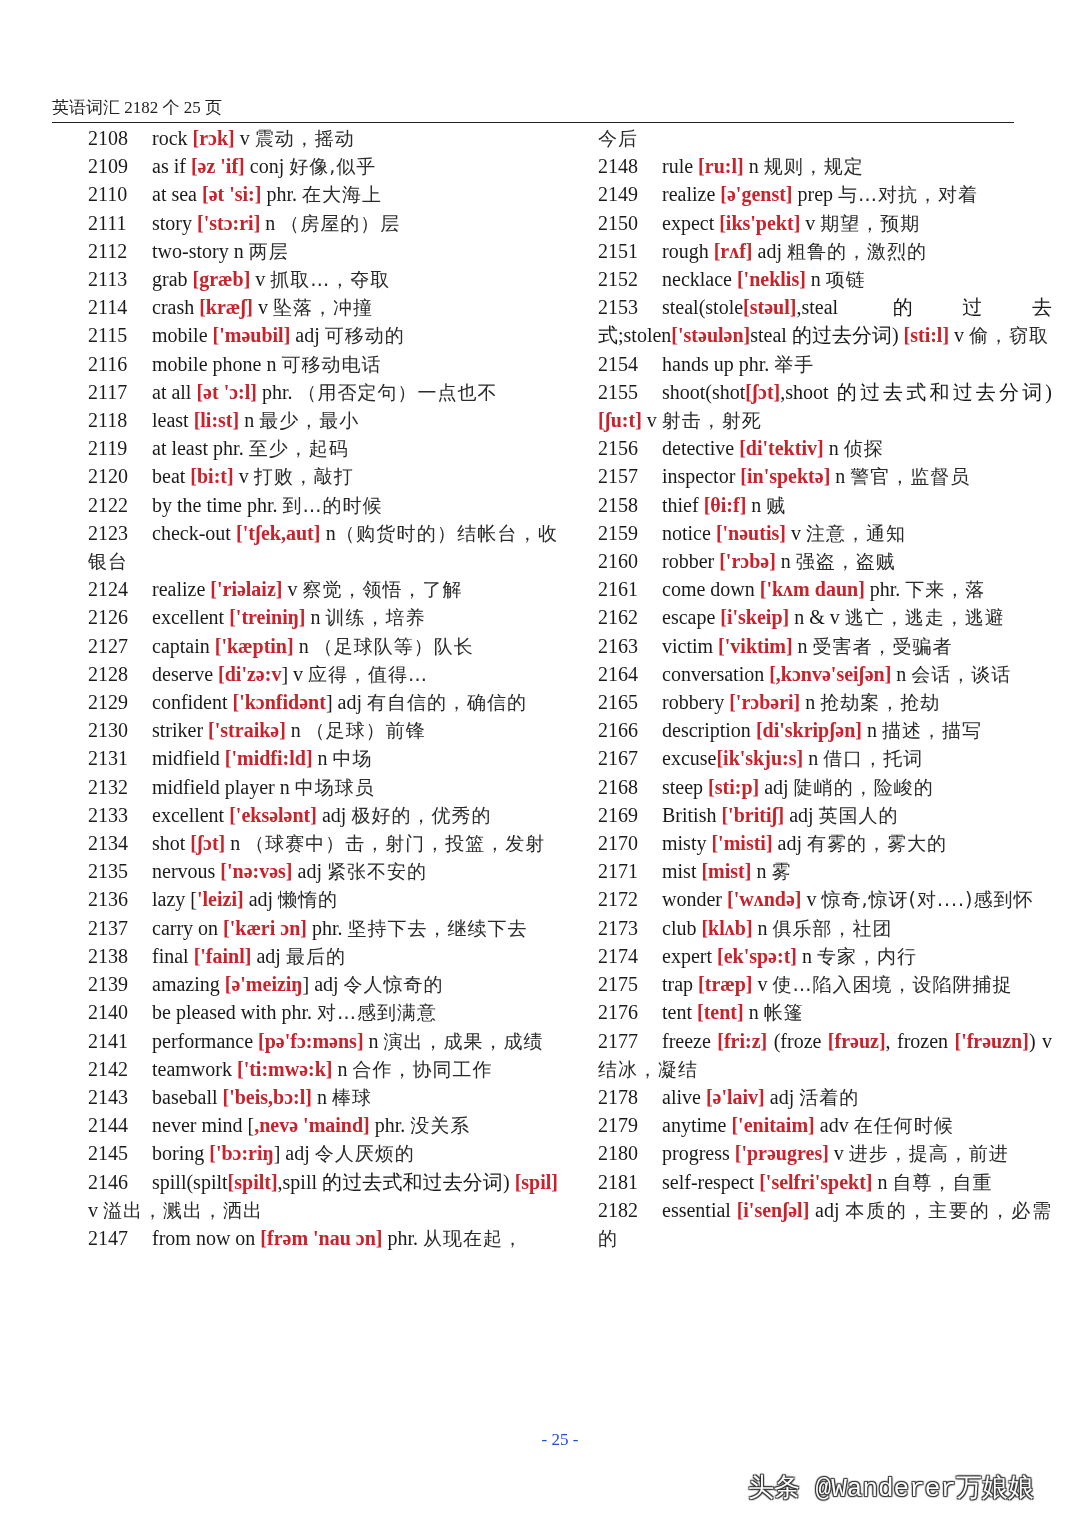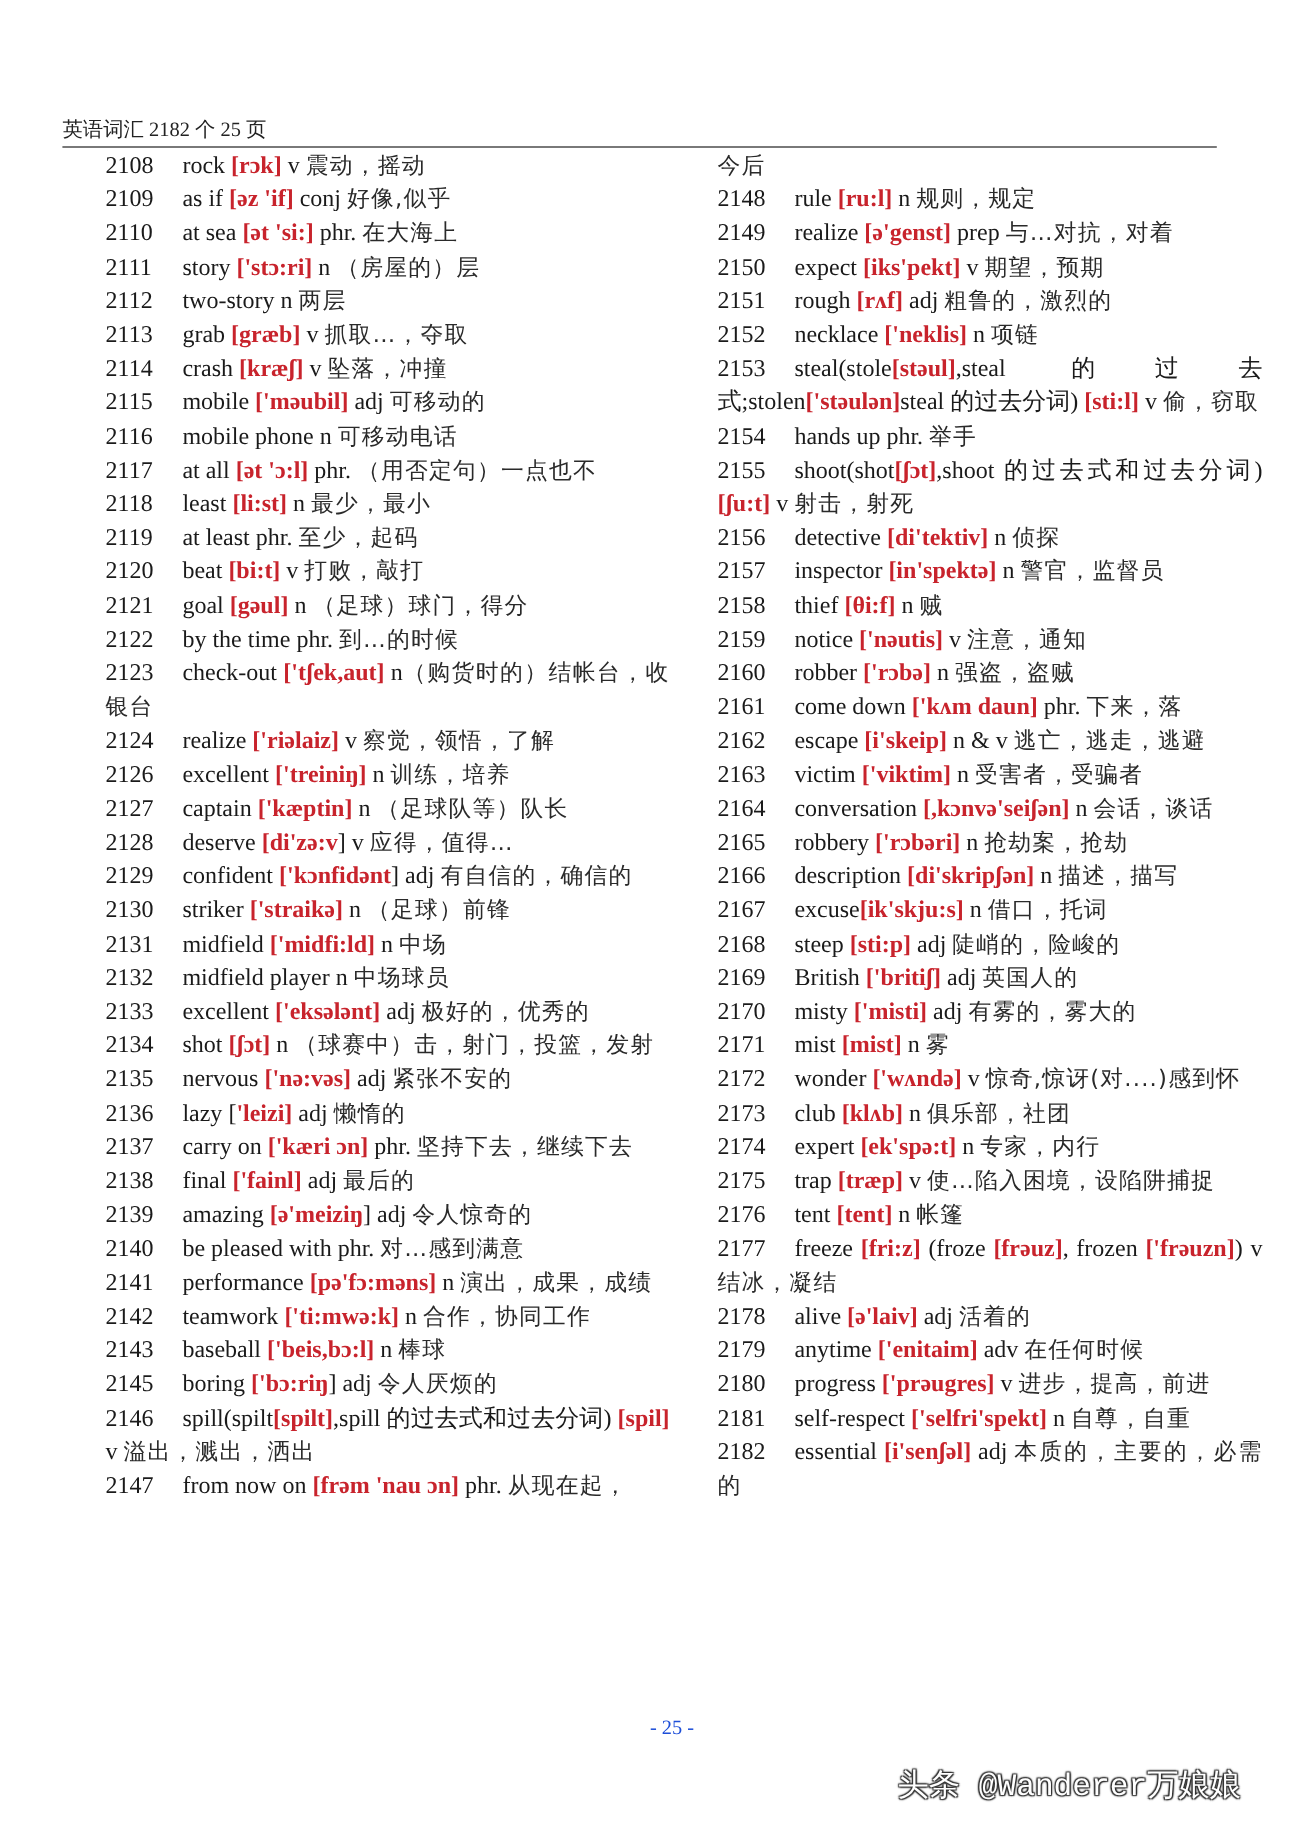--- a/index.html
+++ b/index.html
@@ -52,21 +52,20 @@
     <div class="entry"><span class="num">2111</span><span class="word">story </span><span class="ipa">['stɔ:ri]</span><span class="pos"> n </span><span class="cn"> （房屋的）层</span></div>
     <div class="entry"><span class="num">2112</span><span class="word">two-story </span><span class="pos">   n </span><span class="cn"> 两层</span></div>
     <div class="entry"><span class="num">2113</span><span class="word">grab </span><span class="ipa">[græb]</span><span class="pos"> v </span><span class="cn">  抓取…，夺取</span></div>
     <div class="entry"><span class="num">2114</span><span class="word">crash </span><span class="ipa">[kræʃ]</span><span class="pos"> v </span><span class="cn">  坠落，冲撞</span></div>
     <div class="entry"><span class="num">2115</span><span class="word">mobile </span><span class="ipa">['məubil]</span><span class="pos"> adj </span><span class="cn"> 可移动的</span></div>
     <div class="entry"><span class="num">2116</span><span class="word">mobile phone </span><span class="pos">      n </span><span class="cn"> 可移动电话</span></div>
     <div class="entry"><span class="num">2117</span><span class="word">at all </span><span class="ipa">[ət 'ɔ:l]</span><span class="pos"> phr. </span><span class="cn"> （用否定句）一点也不</span></div>
     <div class="entry"><span class="num">2118</span><span class="word">least </span><span class="ipa">[li:st]</span><span class="pos"> n </span><span class="cn"> 最少，最小</span></div>
     <div class="entry"><span class="num">2119</span><span class="word">at least </span><span class="pos">     phr. </span><span class="cn"> 至少，起码</span></div>
     <div class="entry"><span class="num">2120</span><span class="word">beat </span><span class="ipa">[bi:t]</span><span class="pos"> v </span><span class="cn">  打败，敲打</span></div>
-    <div class="entry"><span class="num">2121</span><span class="word">goal </span><span class="ipa">[gəul]</span><span class="pos"> n </span><span class="cn"> （足球）球门，得分</span></div>
     <div class="entry"><span class="num">2122</span><span class="word">by the time </span><span class="pos">     phr. </span><span class="cn"> 到…的时候</span></div>
     <div class="entry"><span class="num">2123</span><span class="word">check-out </span><span class="ipa">['tʃek,aut]</span><span class="pos"> n</span><span class="cn">（购货时的）结帐台，收银台</span></div>
     <div class="entry"><span class="num">2124</span><span class="word">realize </span><span class="ipa">['riəlaiz]</span><span class="pos"> v </span><span class="cn">  察觉，领悟，了解</span></div>
     <div class="entry"><span class="num">2126</span><span class="word">excellent </span><span class="ipa">['treiniŋ]</span><span class="pos"> n </span><span class="cn"> 训练，培养</span></div>
     <div class="entry"><span class="num">2127</span><span class="word">captain </span><span class="ipa">['kæptin]</span><span class="pos"> n </span><span class="cn"> （足球队等）队长</span></div>
     <div class="entry"><span class="num">2128</span><span class="word">deserve </span><span class="ipa">[di'zə:v</span><span class="ipa-plain">]</span><span class="pos"> v </span><span class="cn">  应得，值得…</span></div>
     <div class="entry"><span class="num">2129</span><span class="word">confident </span><span class="ipa">['kɔnfidənt</span><span class="ipa-plain">]</span><span class="pos"> adj </span><span class="cn"> 有自信的，确信的</span></div>
     <div class="entry"><span class="num">2130</span><span class="word">striker </span><span class="ipa">['straikə]</span><span class="pos"> n </span><span class="cn"> （足球）前锋</span></div>
     <div class="entry"><span class="num">2131</span><span class="word">midfield </span><span class="ipa">['midfi:ld]</span><span class="pos"> n </span><span class="cn"> 中场</span></div>
     <div class="entry"><span class="num">2132</span><span class="word">midfield player </span><span class="pos">     n </span><span class="cn"> 中场球员</span></div>
@@ -74,20 +73,21 @@
     <div class="entry"><span class="num">2134</span><span class="word">shot </span><span class="ipa">[ʃɔt]</span><span class="pos"> n </span><span class="cn"> （球赛中）击，射门，投篮，发射</span></div>
     <div class="entry"><span class="num">2135</span><span class="word">nervous </span><span class="ipa">['nə:vəs]</span><span class="pos"> adj </span><span class="cn"> 紧张不安的</span></div>
     <div class="entry"><span class="num">2136</span><span class="word">lazy </span><span class="ipa-plain">[</span><span class="ipa">'leizi]</span><span class="pos"> adj </span><span class="cn"> 懒惰的</span></div>
     <div class="entry"><span class="num">2137</span><span class="word">carry on </span><span class="ipa">['kæri ɔn]</span><span class="pos"> phr. </span><span class="cn"> 坚持下去，继续下去</span></div>
     <div class="entry"><span class="num">2138</span><span class="word">final </span><span class="ipa">['fainl]</span><span class="pos"> adj </span><span class="cn"> 最后的</span></div>
     <div class="entry"><span class="num">2139</span><span class="word">amazing </span><span class="ipa">[ə'meiziŋ</span><span class="ipa-plain">]</span><span class="pos"> adj </span><span class="cn"> 令人惊奇的</span></div>
     <div class="entry"><span class="num">2140</span><span class="word">be pleased with </span><span class="pos">     phr. </span><span class="cn"> 对…感到满意</span></div>
     <div class="entry"><span class="num">2141</span><span class="word">performance </span><span class="ipa">[pə'fɔ:məns]</span><span class="pos"> n </span><span class="cn"> 演出，成果，成绩</span></div>
     <div class="entry"><span class="num">2142</span><span class="word">teamwork </span><span class="ipa">['ti:mwə:k]</span><span class="pos"> n </span><span class="cn"> 合作，协同工作</span></div>
     <div class="entry"><span class="num">2143</span><span class="word">baseball </span><span class="ipa">['beis,bɔ:l]</span><span class="pos"> n </span><span class="cn"> 棒球</span></div>
+    <div class="entry"><span class="num">2144</span><span class="word">never mind </span><span class="ipa-plain">[</span><span class="ipa">,nevə 'maind]</span><span class="pos"> phr. </span><span class="cn"> 没关系</span></div>
     <div class="entry"><span class="num">2145</span><span class="word">boring </span><span class="ipa">['bɔ:riŋ</span><span class="ipa-plain">]</span><span class="pos"> adj </span><span class="cn"> 令人厌烦的</span></div>
     <div class="entry"><span class="num">2146</span><span class="word">spill(spilt</span><span class="ipa">[spilt]</span><span class="pos">,spill 的过去式和过去分词) </span><span class="ipa">[spil]</span><span class="pos"> v </span><span class="cn">  溢出，溅出，洒出</span></div>
     <div class="entry"><span class="num">2147</span><span class="word">from now on </span><span class="ipa">[frəm 'nau ɔn]</span><span class="pos"> phr. </span><span class="cn"> 从现在起，</span></div>
   </div>
 <div class="col right" id="col-right">
     <div class="entry"><span class="cn">今后</span></div>
     <div class="entry"><span class="num">2148</span><span class="word">rule </span><span class="ipa">[ru:l]</span><span class="pos"> n </span><span class="cn"> 规则，规定</span></div>
     <div class="entry"><span class="num">2149</span><span class="word">realize </span><span class="ipa">[ə'genst]</span><span class="pos"> prep </span><span class="cn">  与…对抗，对着</span></div>
     <div class="entry"><span class="num">2150</span><span class="word">expect </span><span class="ipa">[iks'pekt]</span><span class="pos"> v </span><span class="cn">  期望，预期</span></div>
     <div class="entry"><span class="num">2151</span><span class="word">rough </span><span class="ipa">[rʌf]</span><span class="pos"> adj </span><span class="cn"> 粗鲁的，激烈的</span></div>

